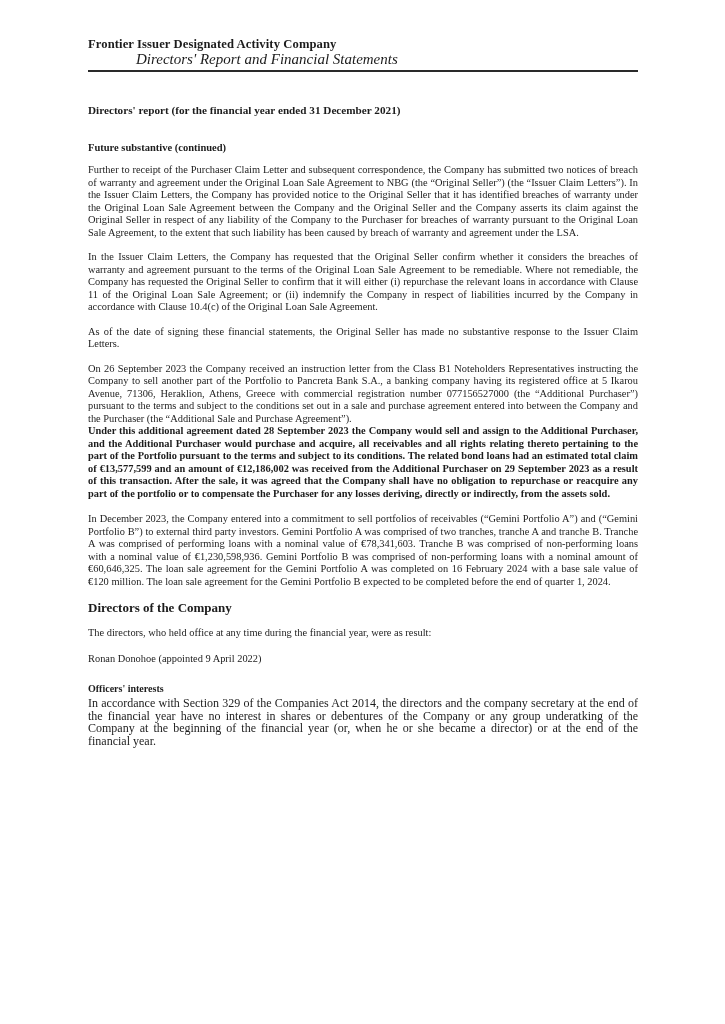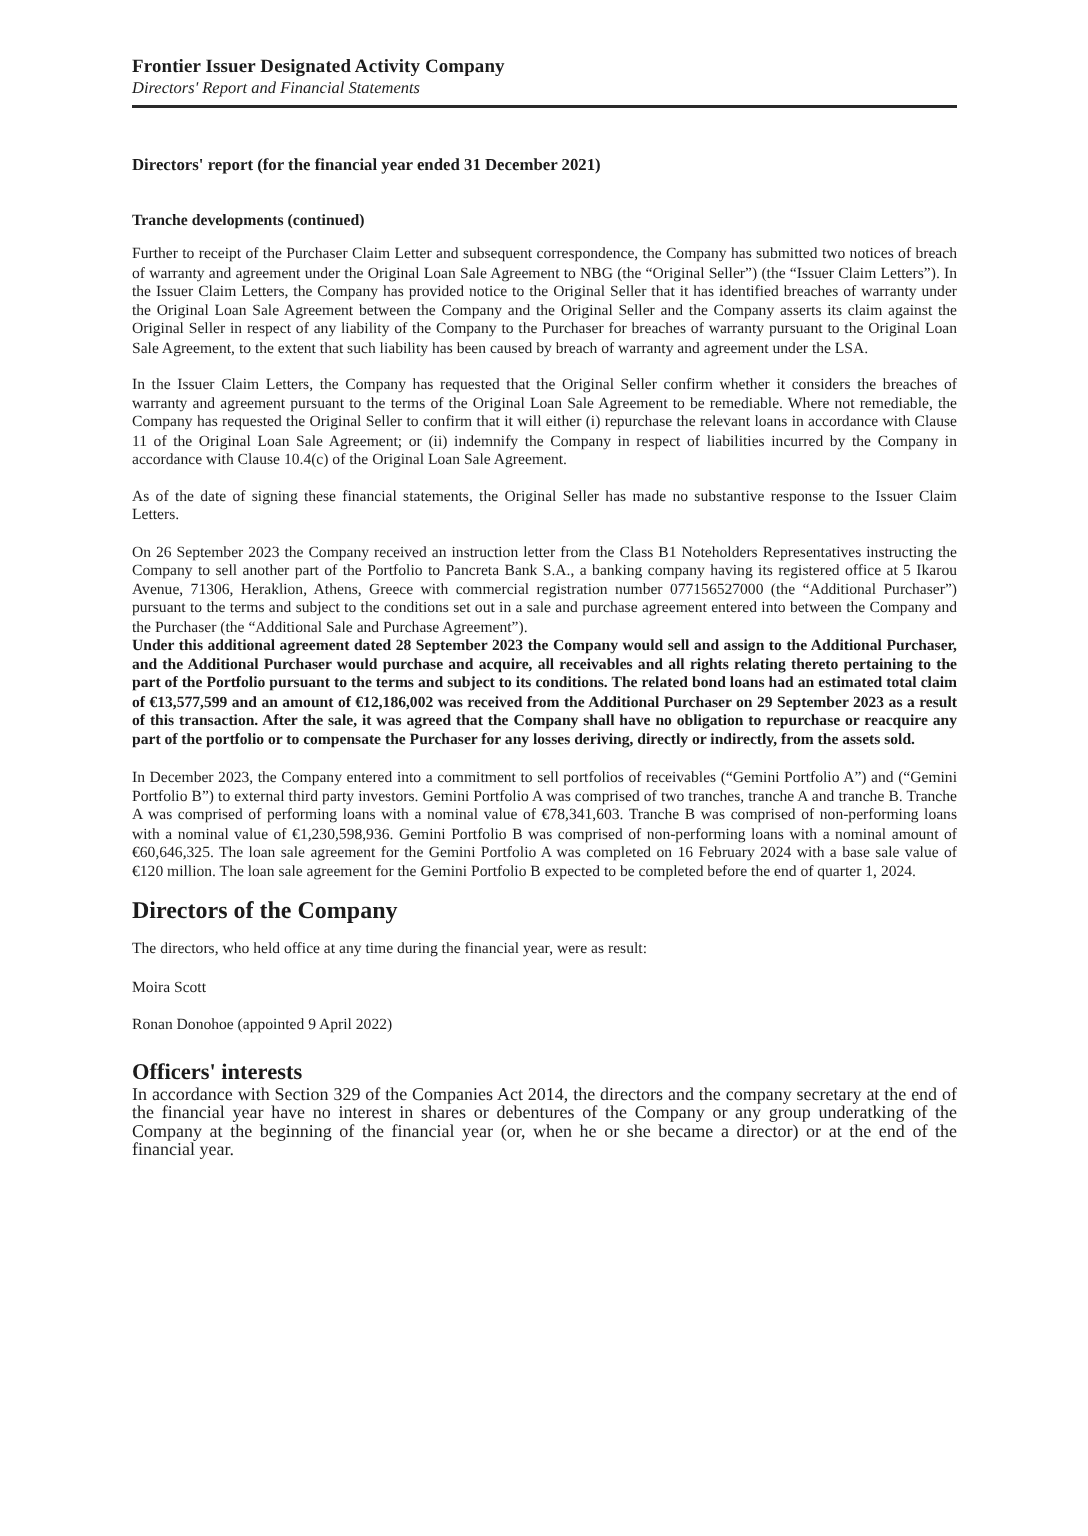--- a/index.html
+++ b/index.html
@@ -18,24 +18,25 @@
     padding: 37px 87px 0 88px;
     overflow: hidden;
   }
   .company {
     font-size: 12.6px;
     font-weight: bold;
     line-height: 15px;
     letter-spacing: 0.1px;
   }
   .subtitle {
-    font-size: 11px;
+    font-size: 15px;
     font-style: italic;
     line-height: 13px;
     margin-top: 1px;
+    margin-left: 48px;
   }
   .rule {
     margin-top: 4px;
     border-bottom: 2px solid #2a2a2a;
     height: 0;
   }
   .report-title {
     margin: 31px 0 0 0;
     font-size: 11.2px;
     font-weight: bold;
@@ -57,27 +58,27 @@
     margin-top: 0;
     font-weight: bold;
   }
   .single-line {
     margin: 13px 0 0 0;
     font-size: 10.4px;
     line-height: 12.5px;
   }
   .directors-heading {
     margin: 13px 0 0 0;
-    font-size: 16px;
+    font-size: 13px;
     font-weight: bold;
     line-height: 13px;
   }
   .officers-heading {
     margin: 17px 0 1px 0;
-    font-size: 15px;
+    font-size: 10px;
     font-weight: bold;
     line-height: 14px;
   }
   .officers-para {
     margin: 0;
     font-size: 12px;
     line-height: 12.5px;
     text-align: justify;
   }
   .page-number {
@@ -95,32 +96,31 @@
 
   <header>
     <div class="company">Frontier Issuer Designated Activity Company</div>
     <div class="subtitle">Directors' Report and Financial Statements</div>
     <div class="rule"></div>
   </header>
 
   <main>
     <h1 class="report-title">Directors' report (for the financial year ended 31 December 2021)</h1>
 
-    <h2 class="sub-heading">Tranche developments (continued)</h2>
+    <h2 class="sub-heading">Future substantive (continued)</h2>
 
     <p class="body-text">Further to receipt of the Purchaser Claim Letter and subsequent correspondence, the Company has submitted two notices of breach of warranty and agreement under the Original Loan Sale Agreement to NBG (the “Original Seller”) (the “Issuer Claim Letters”). In the Issuer Claim Letters, the Company has provided notice to the Original Seller that it has identified breaches of warranty under the Original Loan Sale Agreement between the Company and the Original Seller and the Company asserts its claim against the Original Seller in respect of any liability of the Company to the Purchaser for breaches of warranty pursuant to the Original Loan Sale Agreement, to the extent that such liability has been caused by breach of warranty and agreement under the LSA.</p>
     <p class="body-text" style="margin-top:12px">In the Issuer Claim Letters, the Company has requested that the Original Seller confirm whether it considers the breaches of warranty and agreement pursuant to the terms of the Original Loan Sale Agreement to be remediable. Where not remediable, the Company has requested the Original Seller to confirm that it will either (i) repurchase the relevant loans in accordance with Clause 11 of the Original Loan Sale Agreement; or (ii) indemnify the Company in respect of liabilities incurred by the Company in accordance with Clause 10.4(c) of the Original Loan Sale Agreement.</p>
     <p class="body-text" style="margin-top:12px">As of the date of signing these financial statements, the Original Seller has made no substantive response to the Issuer Claim Letters.</p>
     <p class="body-text" style="margin-top:12px">On 26 September 2023 the Company received an instruction letter from the Class B1 Noteholders Representatives instructing the Company to sell another part of the Portfolio to Pancreta Bank S.A., a banking company having its registered office at 5 Ikarou Avenue, 71306, Heraklion, Athens, Greece with commercial registration number 077156527000 (the “Additional Purchaser”) pursuant to the terms and subject to the conditions set out in a sale and purchase agreement entered into between the Company and the Purchaser (the “Additional Sale and Purchase Agreement”).</p>
     <p class="body-text no-gap">Under this additional agreement dated 28 September 2023 the Company would sell and assign to the Additional Purchaser, and the Additional Purchaser would purchase and acquire, all receivables and all rights relating thereto pertaining to the part of the Portfolio pursuant to the terms and subject to its conditions. The related bond loans had an estimated total claim of €13,577,599 and an amount of €12,186,002 was received from the Additional Purchaser on 29 September 2023 as a result of this transaction. After the sale, it was agreed that the Company shall have no obligation to repurchase or reacquire any part of the portfolio or to compensate the Purchaser for any losses deriving, directly or indirectly, from the assets sold.</p>
     <p class="body-text" style="margin-top:13px">In December 2023, the Company entered into a commitment to sell portfolios of receivables (“Gemini Portfolio A”) and (“Gemini Portfolio B”) to external third party investors. Gemini Portfolio A was comprised of two tranches, tranche A and tranche B. Tranche A was comprised of performing loans with a nominal value of €78,341,603. Tranche B was comprised of non-performing loans with a nominal value of €1,230,598,936. Gemini Portfolio B was comprised of non-performing loans with a nominal amount of €60,646,325. The loan sale agreement for the Gemini Portfolio A was completed on 16 February 2024 with a base sale value of €120 million. The loan sale agreement for the Gemini Portfolio B expected to be completed before the end of quarter 1, 2024.</p>
 
     <h2 class="directors-heading">Directors of the Company</h2>
     <p class="single-line">The directors, who held office at any time during the financial year, were as result:</p>
-    <p class="single-line">Moira Scott</p>
     <p class="single-line">Ronan Donohoe (appointed 9 April 2022)</p>
 
     <h2 class="officers-heading">Officers' interests</h2>
     <p class="officers-para">In accordance with Section 329 of the Companies Act 2014, the directors and the company secretary at the end of the financial year have no interest in shares or debentures of the Company or any group underatking of the Company at the beginning of the financial year (or, when he or she became a director) or at the end of the financial year.</p>
   </main>
 
   <div class="page-number">5</div>
 
 </div>
 

